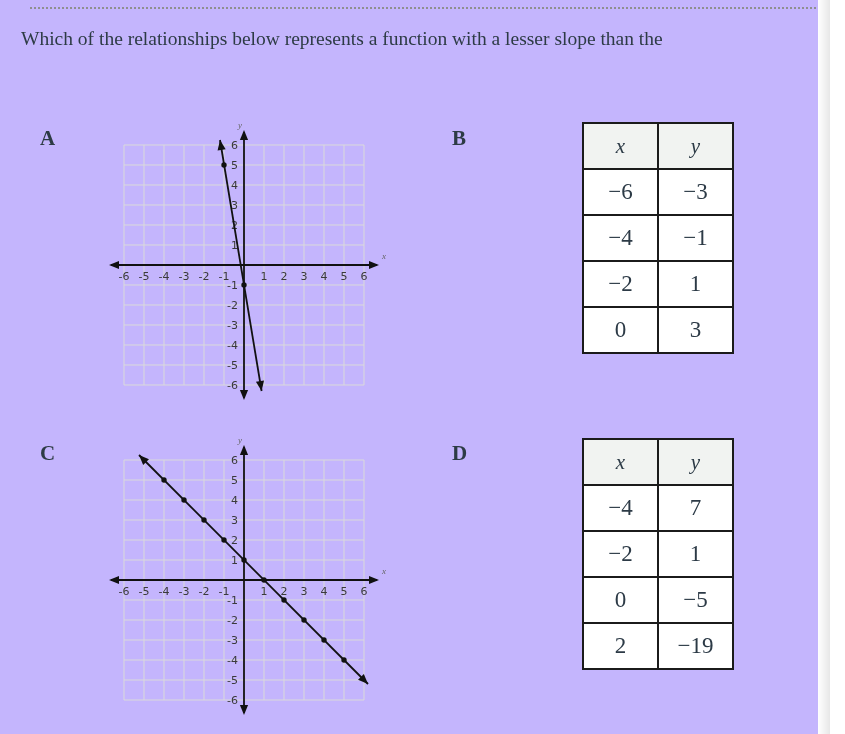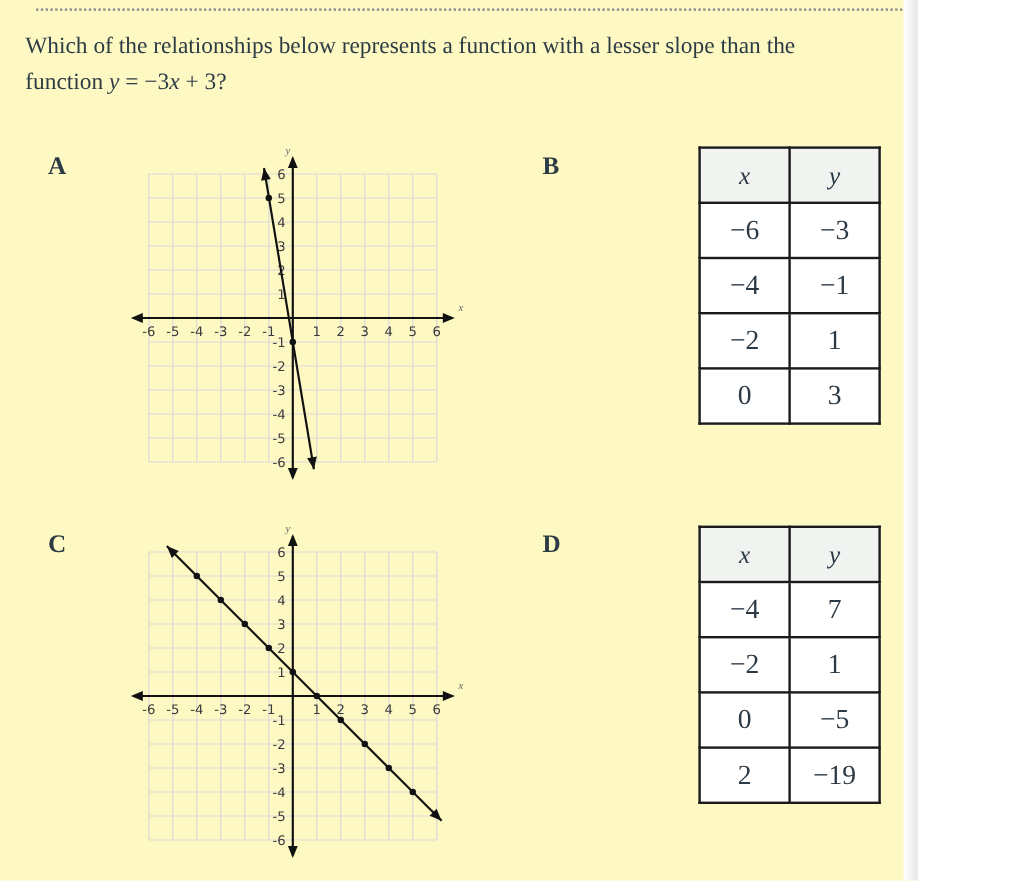--- a/index.html
+++ b/index.html
@@ -1,16 +1,16 @@
 <!DOCTYPE html>
 <html><head>
 <meta charset="utf-8">
 <style>
   html,body{margin:0;padding:0;background:#fff;}
-  .page{position:relative;width:765px;height:734px;background:#fef9c3;overflow:hidden;
+  .page{position:relative;width:830px;height:734px;background:#c4b5fd;overflow:hidden;
         font-family:"Liberation Serif",serif;}
   .top-dotted{position:absolute;left:30px;top:7px;width:806px;height:0;
         border-top:2px dotted #8f8f8f;}
   .scroll-strip{position:absolute;right:0;top:0;width:12px;height:734px;
         background:linear-gradient(to right,#ffffff,#e7e7e7);}
   .question{position:absolute;left:21px;top:24px;width:795px;font-size:19.5px;
         line-height:30px;color:#2d3b45;}
   .mi{font-style:italic;}
   .opt-label{position:absolute;font-weight:bold;font-size:21px;color:#2d3b45;}
   .graph{position:absolute;width:292px;height:292px;}
@@ -22,21 +22,20 @@
 </head>
 <body>
 
 <div class="page">
 
   <div class="top-dotted"></div>
   <div class="scroll-strip"></div>
 
   <div class="question">
     <div>Which of the relationships below represents a function with a lesser slope than the</div>
-    <div><span>function </span><span class="mi">y</span><span> = −3</span><span class="mi">x</span><span> + 3?</span></div>
   </div>
 
   <div class="opt-label" style="left:40px;top:126px;">A</div>
   <svg class="graph" style="left:102px;top:116px;" width="292" height="292">
       <line x1="22" y1="269" x2="22" y2="29" stroke="#dadada" stroke-width="1"></line>
       <line x1="22" y1="269" x2="262" y2="269" stroke="#dadada" stroke-width="1"></line>
       <line x1="42" y1="269" x2="42" y2="29" stroke="#dadada" stroke-width="1"></line>
       <line x1="22" y1="249" x2="262" y2="249" stroke="#dadada" stroke-width="1"></line>
       <line x1="62" y1="269" x2="62" y2="29" stroke="#dadada" stroke-width="1"></line>
       <line x1="22" y1="229" x2="262" y2="229" stroke="#dadada" stroke-width="1"></line>

